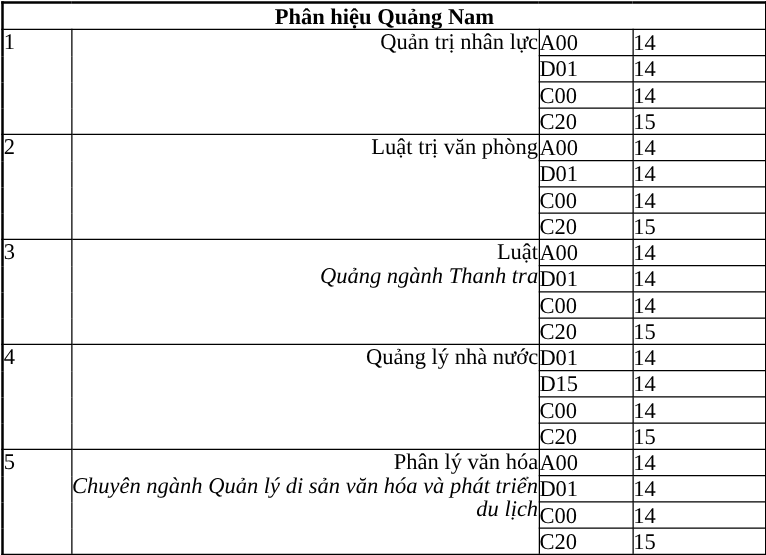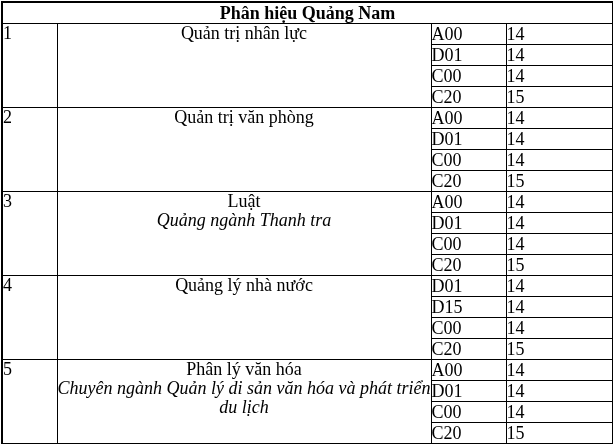--- a/index.html
+++ b/index.html
@@ -33,21 +33,21 @@
     vertical-align: middle;
     font-size: 15.5px;
   }
   td.no-cell {
     vertical-align: top;
     text-align: left;
     padding: 1px 2px 0 8px;
   }
   td.major-cell {
     vertical-align: top;
-    text-align: center;
+    text-align: right;
     padding: 1px 6px 0 10px;
   }
   td.code-cell, td.score-cell {
     height: 20px;
     vertical-align: middle;
   }
   .specialty {
     font-style: italic;
   }
 </style>
@@ -84,21 +84,21 @@
       <td class="score-cell">14</td>
     </tr>
     <tr>
       <td class="code-cell">C20</td>
       <td class="score-cell">15</td>
     </tr>
 
     <tr>
       <td class="no-cell" rowspan="4">2</td>
       <td class="major-cell" rowspan="4">
-        <div>Quản trị văn phòng</div>
+        <div>Luật trị văn phòng</div>
         <div class="specialty"></div>
       </td>
       <td class="code-cell">A00</td>
       <td class="score-cell">14</td>
     </tr>
     <tr>
       <td class="code-cell">D01</td>
       <td class="score-cell">14</td>
     </tr>
     <tr>

